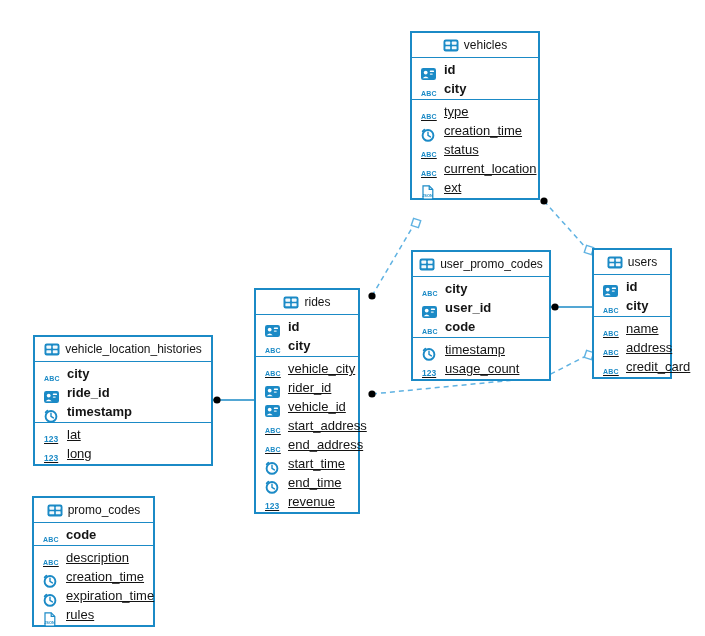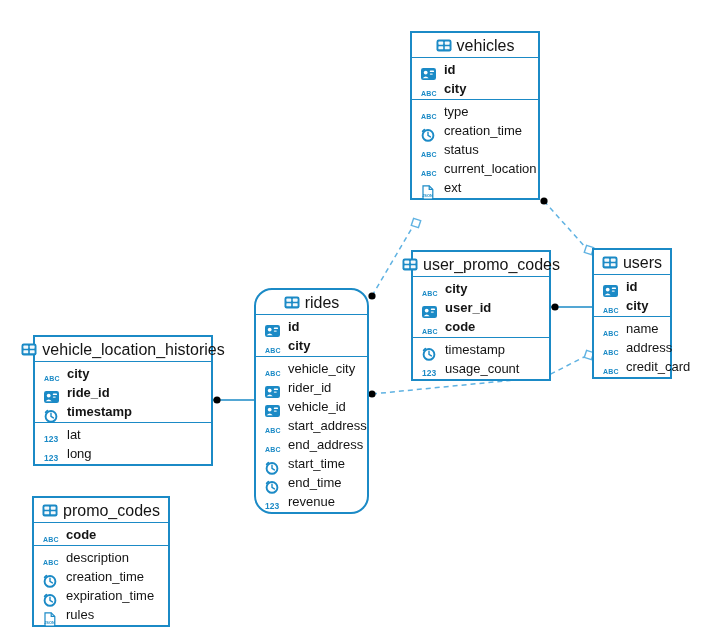--- a/index.html
+++ b/index.html
@@ -2,24 +2,24 @@
 <html><head>
 <meta charset="utf-8">
 <style>
   html,body{margin:0;padding:0;background:#ffffff;}
   #stage{position:relative;width:705px;height:636px;background:#ffffff;overflow:hidden;
          font-family:"Liberation Sans",sans-serif;color:#141414;}
   #wires{position:absolute;left:0;top:0;width:705px;height:636px;pointer-events:none;}
   .tbl{position:absolute;background:#ffffff;border:2px solid #1b8ac6;box-sizing:border-box;
        font-size:13px;line-height:19px;}
   .tbl-header{height:24px;display:flex;align-items:center;justify-content:center;gap:5px;
-       border-bottom:1px solid #1b8ac6;font-size:16px;font-weight:500;cursor:default;}
+       border-bottom:1px solid #1b8ac6;font-size:12px;font-weight:500;cursor:default;}
   .tbl-header .ticon{display:flex;align-items:center;}
   .sec-pk{padding:2px 0 1px 0;}
-  .sec-cols{border-top:1px solid #1b8ac6;padding:2px 0 1px 0;}
+  .sec-cols{border-top:1px solid #1b8ac6;padding:2px 0 1px 0;text-decoration:underline;}
   .frow{height:19px;display:flex;align-items:center;padding-left:9px;gap:4px;white-space:nowrap;}
   .frow.pk .fname{font-weight:700;}
   .ficon{width:19px;min-width:19px;display:flex;align-items:center;margin-top:9px;}
   .icon-abc{font-size:7px;font-weight:700;color:#1b8ac6;letter-spacing:.2px;}
   .icon-123{font-size:8.5px;font-weight:600;color:#1b8ac6;}
   .fname{font-size:13px;color:#141414;}
 </style>
 </head>
 <body>
 
@@ -218,21 +218,21 @@
     <span class="fname">address</span>
   </div>
         <div class="frow">
     <span class="ficon">
             <span class="icon-abc">ABC</span>
           </span>
     <span class="fname">credit_card</span>
   </div>
       </div>
   </div>
-    <div class="tbl" style="left: 254px; top: 288px; width: 115px; border-radius: 18px;">
+    <div class="tbl" style="left: 254px; top: 288px; width: 106px;">
     <div class="tbl-header">
       <span class="ticon">
           <svg width="16" height="13" viewBox="0 0 16 13">
             <rect x="0.5" y="0.5" width="15" height="12" rx="2.2" fill="#1b8ac6"></rect>
             <rect x="2.4" y="2.6" width="4.8" height="3.1" rx="0.6" fill="#fff" opacity="0.95"></rect>
             <rect x="8.8" y="2.6" width="4.8" height="3.1" rx="0.6" fill="#fff" opacity="0.95"></rect>
             <rect x="2.4" y="7.2" width="4.8" height="3.1" rx="0.6" fill="#fff" opacity="0.95"></rect>
             <rect x="8.8" y="7.2" width="4.8" height="3.1" rx="0.6" fill="#fff" opacity="0.95"></rect>
           </svg>
         </span>
@@ -380,21 +380,21 @@
     <span class="fname">lat</span>
   </div>
         <div class="frow">
     <span class="ficon">
             <span class="icon-123">123</span>
           </span>
     <span class="fname">long</span>
   </div>
       </div>
   </div>
-    <div class="tbl" style="left: 32px; top: 496px; width: 138px;">
+    <div class="tbl" style="left: 32px; top: 496px; width: 123px;">
     <div class="tbl-header">
       <span class="ticon">
           <svg width="16" height="13" viewBox="0 0 16 13">
             <rect x="0.5" y="0.5" width="15" height="12" rx="2.2" fill="#1b8ac6"></rect>
             <rect x="2.4" y="2.6" width="4.8" height="3.1" rx="0.6" fill="#fff" opacity="0.95"></rect>
             <rect x="8.8" y="2.6" width="4.8" height="3.1" rx="0.6" fill="#fff" opacity="0.95"></rect>
             <rect x="2.4" y="7.2" width="4.8" height="3.1" rx="0.6" fill="#fff" opacity="0.95"></rect>
             <rect x="8.8" y="7.2" width="4.8" height="3.1" rx="0.6" fill="#fff" opacity="0.95"></rect>
           </svg>
         </span>

